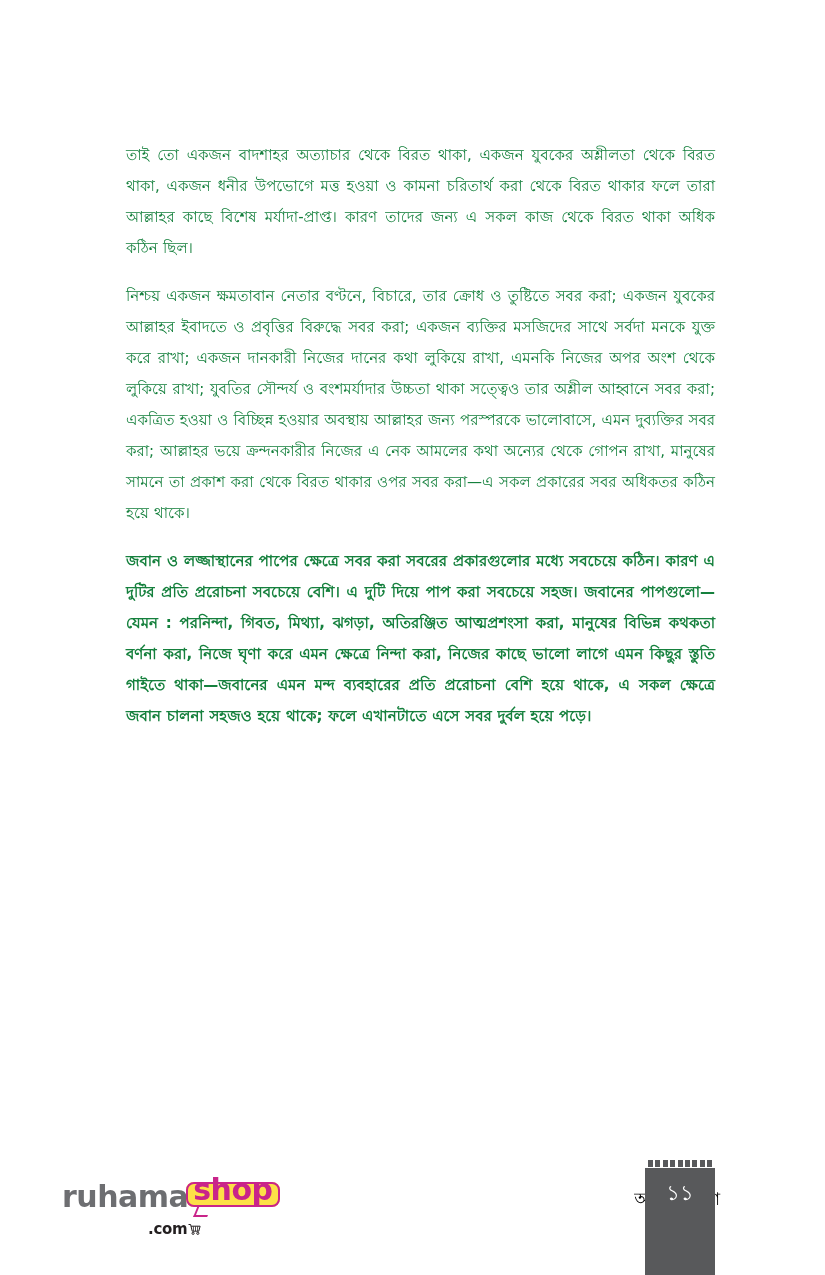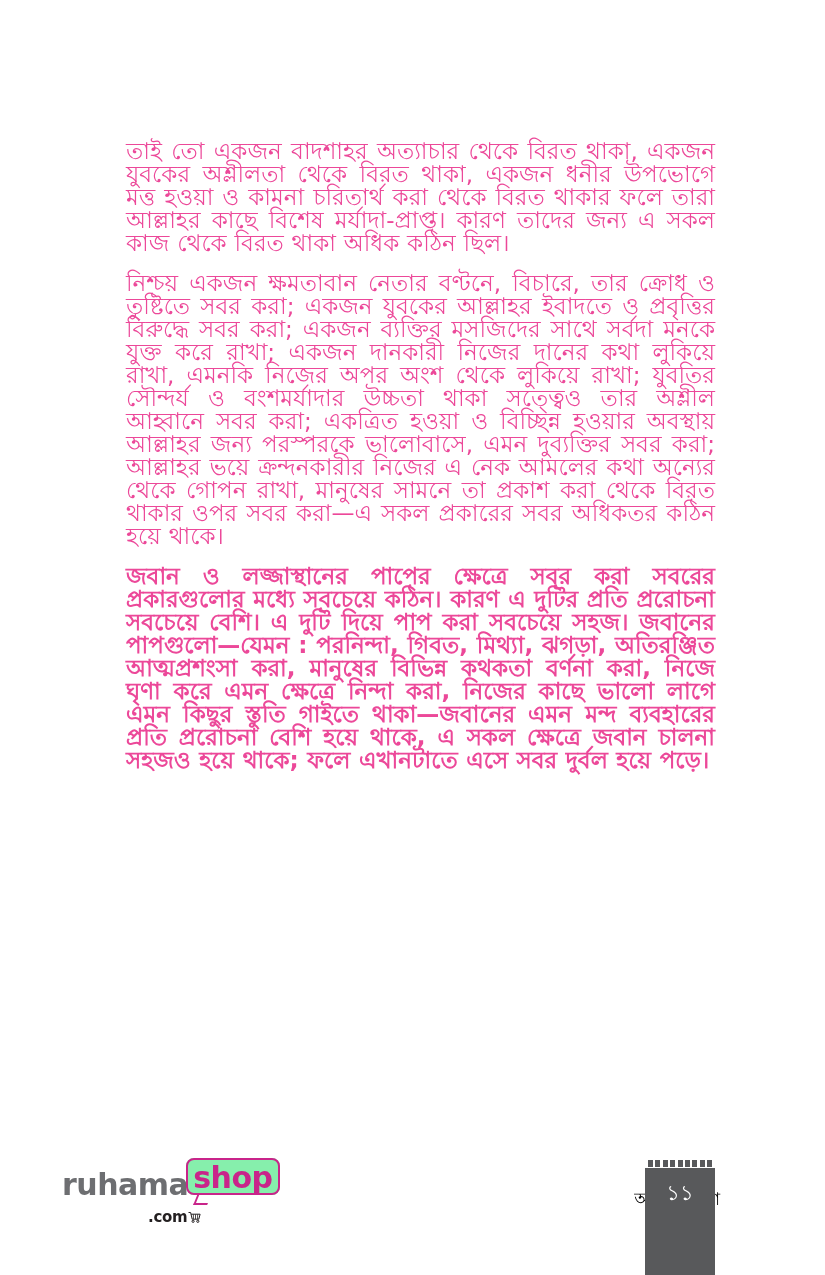--- a/index.html
+++ b/index.html
@@ -22,43 +22,43 @@
     position: absolute;
     left: 126px;
     top: 140px;
     width: 589px;
   }
 
   .para {
     margin: 0 0 17px 0;
     text-align: justify;
     text-justify: inter-word;
-    font-size: 23px;
-    line-height: 23px;
-    color: #ec4899;
+    font-size: 15px;
+    line-height: 31px;
+    color: #15803d;
     letter-spacing: 0px;
     word-spacing: 0.5px;
     font-family: "DejaVu Sans", "Liberation Sans", sans-serif;
   }
   .para:last-child { margin-bottom: 4px; font-weight: bold; }
 
   
   .footer {
     position: absolute;
     left: 0;
     top: 1160px;
     width: 825px;
     height: 115px;
   }
 
   
   .logo {
     position: absolute;
     left: 62px;
-    top: 4px;
+    top: 16px;
     height: 62px;
     display: flex;
     align-items: flex-start;
     justify-content: space-between;
   }
   .logo-word {
     font-family: "DejaVu Sans", "Liberation Sans", sans-serif;
     font-size: 30px;
     font-weight: 700;
     color: #6D6E71;
@@ -67,23 +67,23 @@
     display: block;
     padding-top: 4px;
   }
   .logo-bubble-wrap {
     position: relative;
     margin-left: -2px;
   }
   .logo-bubble {
     border: 2.5px solid #C9248A;
     border-radius: 8px;
-    padding: 14px 5px 2px 5px;
+    padding: 2px 5px 2px 5px;
     line-height: 28px;
-    background: #86efac;
+    background: #fde047;
     position: relative;
     z-index: 2;
   }
   .logo-shop {
     font-family: "DejaVu Sans", "Liberation Sans", sans-serif;
     font-size: 30px;
     font-weight: 700;
     color: #C9248A;
     letter-spacing: -0.5px;
   }

